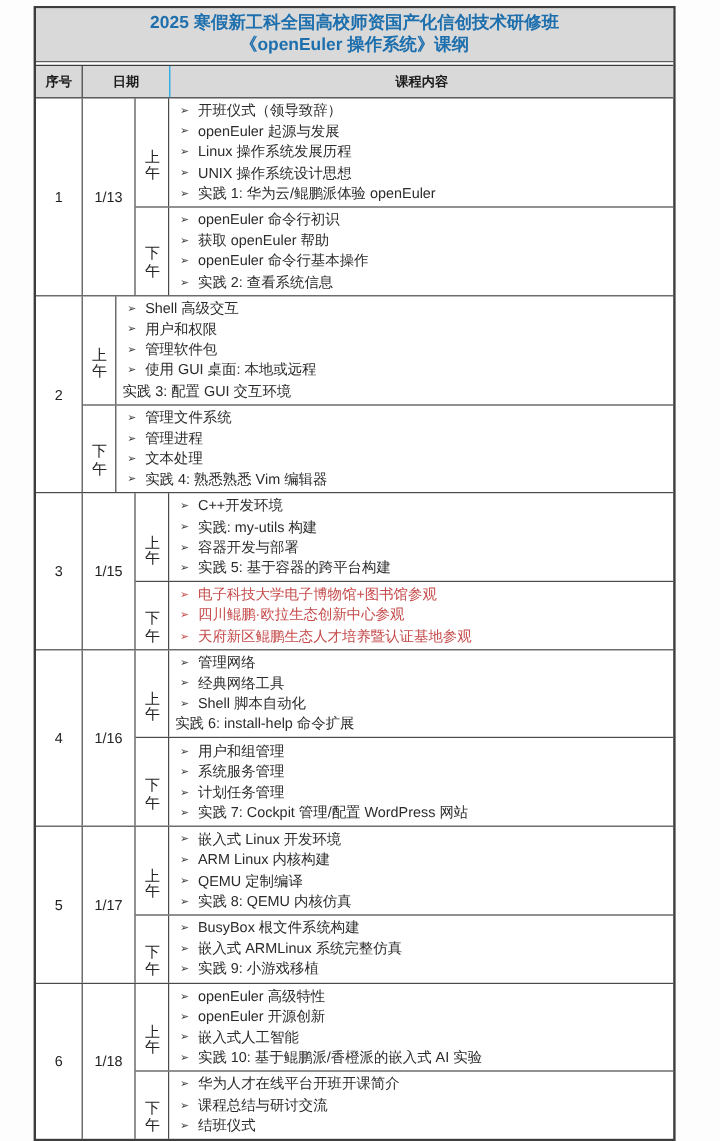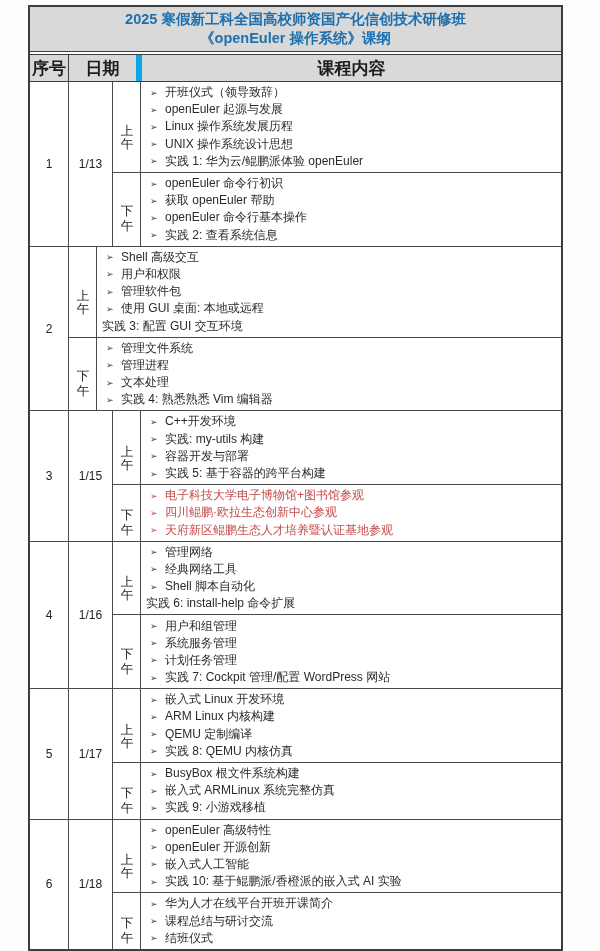--- a/index.html
+++ b/index.html
@@ -9,24 +9,24 @@
     border:2px solid #3d3d3d;background:#fff;}
   
   .title-block{background:var(--header-bg,#d9d9d9);border-bottom:1px solid #3d3d3d;
     padding:3px 6px;text-align:center;}
   .title-line{color:var(--accent,#1e6fad);font-weight:bold;font-size:14.5px;line-height:19px;
     white-space:nowrap;}
   .hgap{height:2px;background:#fff;}
   
   .header-row{display:flex;background:var(--header-bg,#d9d9d9);height:26px;
     border-top:1px solid #3d3d3d;border-bottom:1px solid #3d3d3d;
-    font-weight:bold;font-size:17px;color:#1c1c1c;}
+    font-weight:bold;font-size:11px;color:#1c1c1c;}
   .hc{display:flex;align-items:center;justify-content:center;box-sizing:border-box;}
   .hc-idx{width:39px;border-right:1px solid #3d3d3d;}
-  .hc-date{width:73px;border-right:6px solid #0ea5e9;}
+  .hc-date{width:73px;border-right:1px solid #0ea5e9;}
   .hc-content{flex:1;font-family:Liberation Serif, serif;}
   
   .row{display:flex;border-bottom:1px solid #4a4a4a;}
   .row:last-child{border-bottom:none;}
   .cell{box-sizing:border-box;display:flex;align-items:center;justify-content:center;
     font-size:12px;color:#222;}
   .cell-idx{width:39px;border-right:1px solid #4a4a4a;}
   .cell-date{width:44px;border-right:1px solid #4a4a4a;}
   .sessions{flex:1;display:flex;flex-direction:column;}
   .session{display:flex;}

